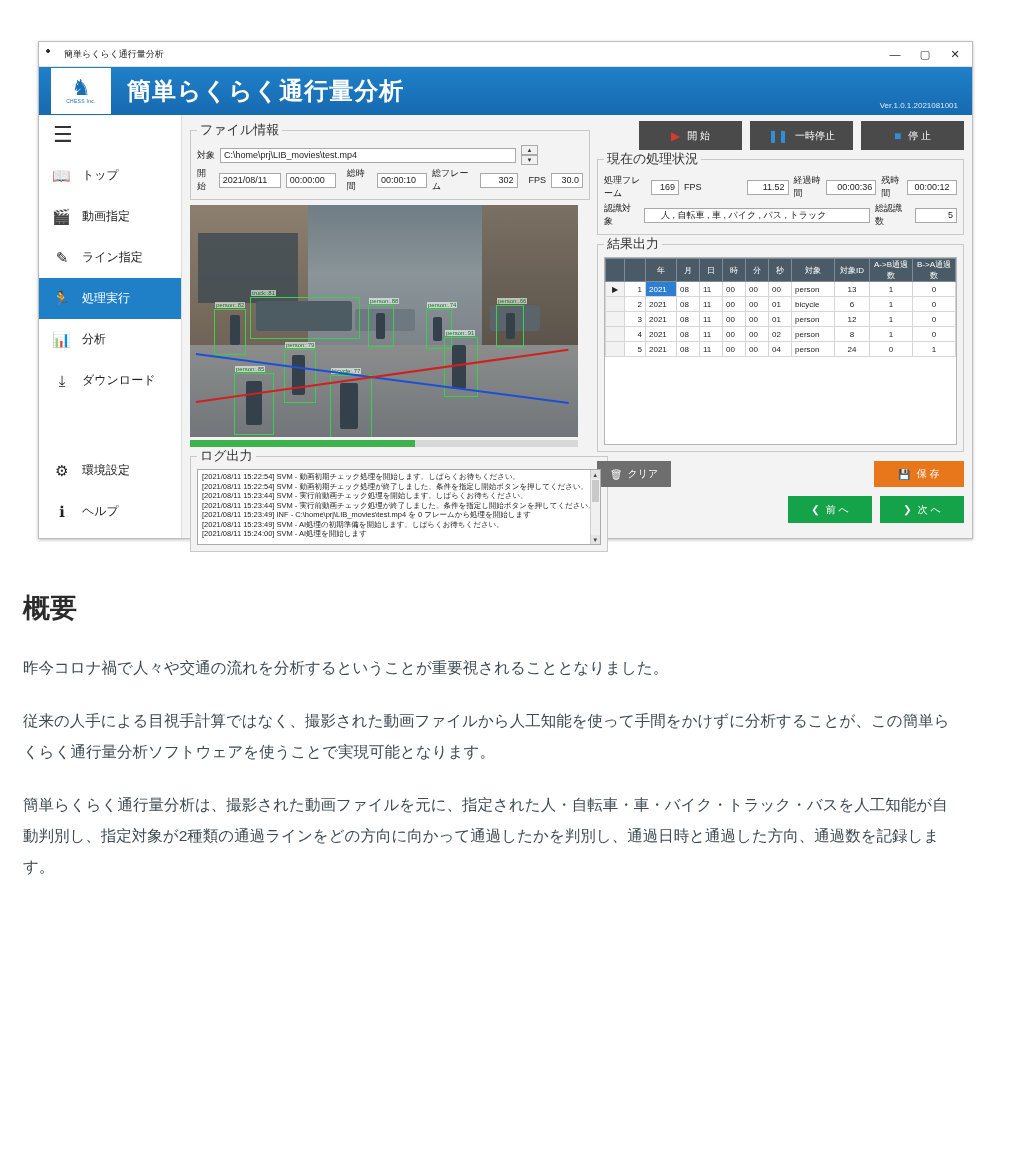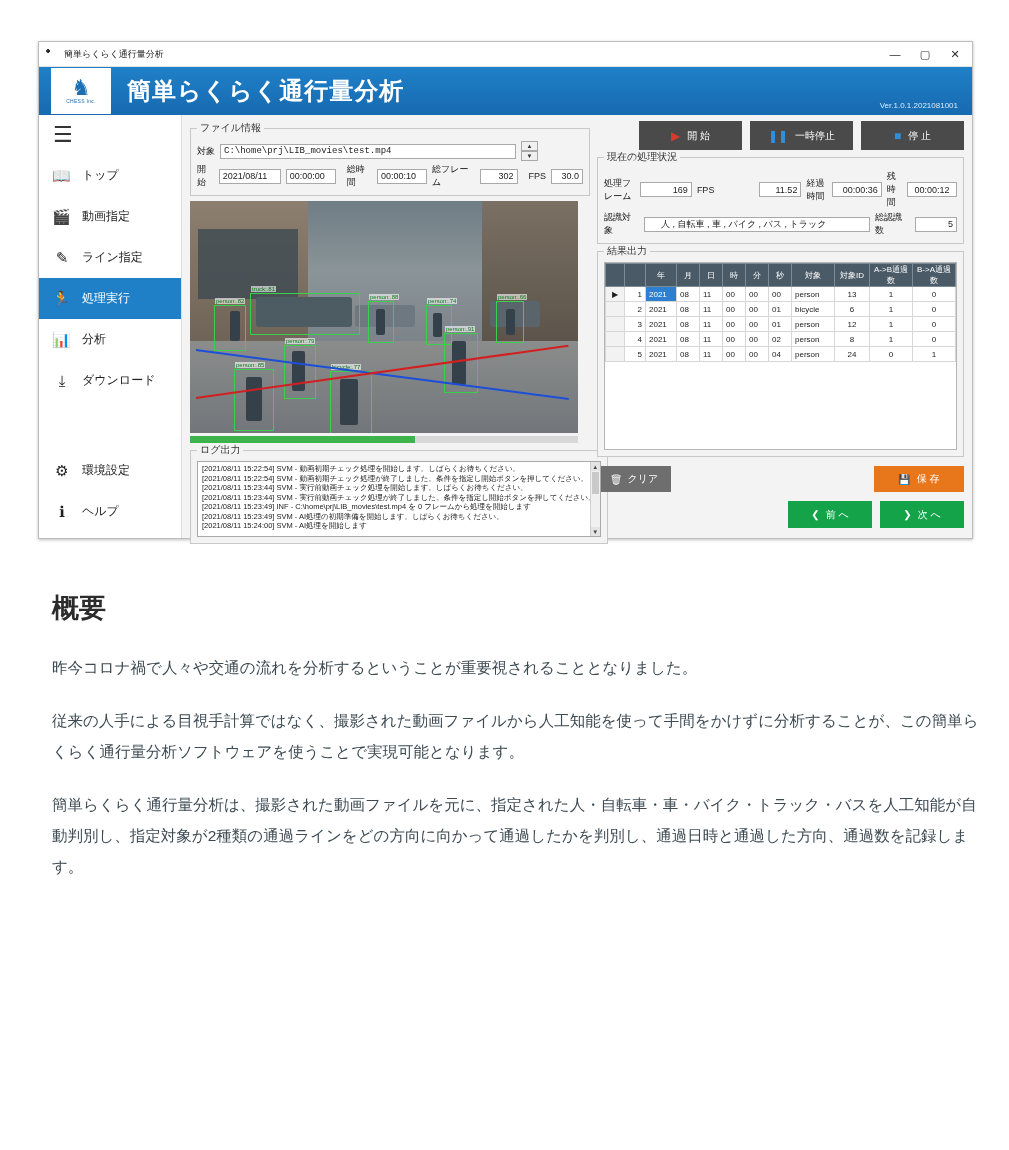--- a/index.html
+++ b/index.html
@@ -33,21 +33,21 @@
   .nav-item.active{background:#1f80c8;color:#fff;}
   .nav-ico{width:22px;height:20px;display:flex;align-items:center;justify-content:center;font-size:15px;}
   .nav-bottom{position:absolute;bottom:6px;left:0;width:100%;}
 
   
   .content{flex:1;background:#f3f3f3;position:relative;padding:6px 8px 0 8px;display:flex;gap:7px;}
   .col-left{width:400px;}
   .col-right{flex:1;}
 
   fieldset.grp{border:1px solid #c8c8c8;margin:0;padding:4px 6px 6px 6px;background:#f3f3f3;}
-  fieldset.grp > legend{font-size:10px;color:#333;padding:0 3px;}
+  fieldset.grp > legend{font-size:13px;color:#333;padding:0 3px;}
 
   .row{display:flex;align-items:center;gap:5px;font-size:9px;color:#222;margin-top:2px;}
   .lab{font-size:9px;color:#222;}
   input.txt{border:1px solid #a9a9a9;background:#fff;height:15px;font-size:9px;padding:0 3px;color:#222;box-sizing:border-box;font-family:inherit;}
   input.txt[readonly]{background:#fff;}
   .spin{display:flex;flex-direction:column;}
   .spin div{width:15px;height:8px;border:1px solid #a9a9a9;background:#f0f0f0;font-size:6px;display:flex;align-items:center;justify-content:center;color:#333;}
 
   .video{margin-top:5px;width:388px;height:232px;background:#5d6a6e;position:relative;overflow:hidden;}
   .progressbar{margin-top:3px;width:388px;height:7px;background:#d8d8d8;}
@@ -84,21 +84,21 @@
   td.num{text-align:center;}
   .grid-wrap{background:#fff;border:1px solid #b5b5b5;height:186px;overflow:hidden;}
 
   .bottom-btns{display:flex;align-items:center;margin-top:9px;}
   .btn-clear{width:74px;height:26px;background:#6e6e6e;color:#fff;font-size:10px;display:flex;align-items:center;justify-content:center;gap:5px;}
   .btn-save{width:90px;height:26px;background:#e8761a;color:#fff;font-size:10px;display:flex;align-items:center;justify-content:center;gap:6px;margin-left:auto;}
   .nav-btns{display:flex;gap:8px;justify-content:flex-end;margin-top:9px;}
   .btn-prev,.btn-next{width:84px;height:27px;background:#15a34a;color:#fff;font-size:10px;display:flex;align-items:center;justify-content:center;gap:6px;}
 
   
-  .article{position:absolute;left:52px;top:590px;width:930px;}
+  .article{position:absolute;left:23px;top:590px;width:930px;}
   .article h2{font-size:27px;margin:0 0 26px 0;color:#2b2b2b;}
   .article p{font-size:15.5px;line-height:31px;color:#3d4a52;margin:0 0 22px 0;}
 
   
   .sky{position:absolute;inset:0;background:linear-gradient(180deg,#6f7d84 0%,#8a9499 30%,#7d8489 60%,#6c7479 100%);}
   .bldgL{position:absolute;left:0;top:0;width:118px;height:150px;background:linear-gradient(180deg,#8d7f6f,#6d6256);}
   .bldgR{position:absolute;right:0;top:0;width:96px;height:160px;background:linear-gradient(180deg,#7a7063,#585047);}
   .shopfront{position:absolute;left:8px;top:28px;width:100px;height:70px;background:#3d4a52;opacity:.8;}
   .ground{position:absolute;left:0;bottom:0;width:100%;height:92px;background:linear-gradient(180deg,#8b8d8c,#72767a);}
   .lineBlue{position:absolute;left:6px;top:148px;width:376px;height:2px;background:#1b4fd8;transform:rotate(7.5deg);transform-origin:left center;}
@@ -177,21 +177,21 @@
       </div>
 
       <div class="content">
 
         <div class="col-left">
 
           <fieldset class="grp">
             <legend>ファイル情報</legend>
             <div class="row">
               <span class="lab">対象</span>
-              <input class="txt" style="width: 296px; font-family: Liberation Mono, monospace;" readonly="" value="C:\home\prj\LIB_movies\test.mp4">
+              <input class="txt" style="width: 296px;" readonly="" value="C:\home\prj\LIB_movies\test.mp4">
               <div class="spin">
                 <div>▲</div>
                 <div>▼</div>
               </div>
             </div>
             <div class="row">
               <span class="lab">開始</span>
               <input class="txt" style="width: 62px;" readonly="" value="2021/08/11">
               <input class="txt" style="width: 50px;" readonly="" value="00:00:00">
               <span class="lab" style="margin-left:6px">総時間</span>
@@ -292,21 +292,21 @@
             <div class="btn btn-stop">
               <span class="gl">■</span>
               <span>停 止</span>
             </div>
           </div>
 
           <fieldset class="grp status-grp">
             <legend>現在の処理状況</legend>
             <div class="row">
               <span class="lab">処理フレーム</span>
-              <input class="txt" style="width: 52px; text-align: right;" readonly="" value="169">
+              <input class="txt" style="width: 28px; text-align: right;" readonly="" value="169">
               <span class="lab">FPS</span>
               <input class="txt" style="width: 42px; text-align: right; margin-left: 40px;" readonly="" value="11.52">
               <span class="lab">経過時間</span>
               <input class="txt" style="width: 50px; text-align: right;" readonly="" value="00:00:36">
               <span class="lab">残時間</span>
               <input class="txt" style="width: 50px; text-align: center;" readonly="" value="00:00:12">
             </div>
             <div class="row">
               <span class="lab">認識対象</span>
               <input class="txt" style="width: 232px; padding-left: 16px;" readonly="" value="人 , 自転車 , 車 , バイク , バス , トラック">

